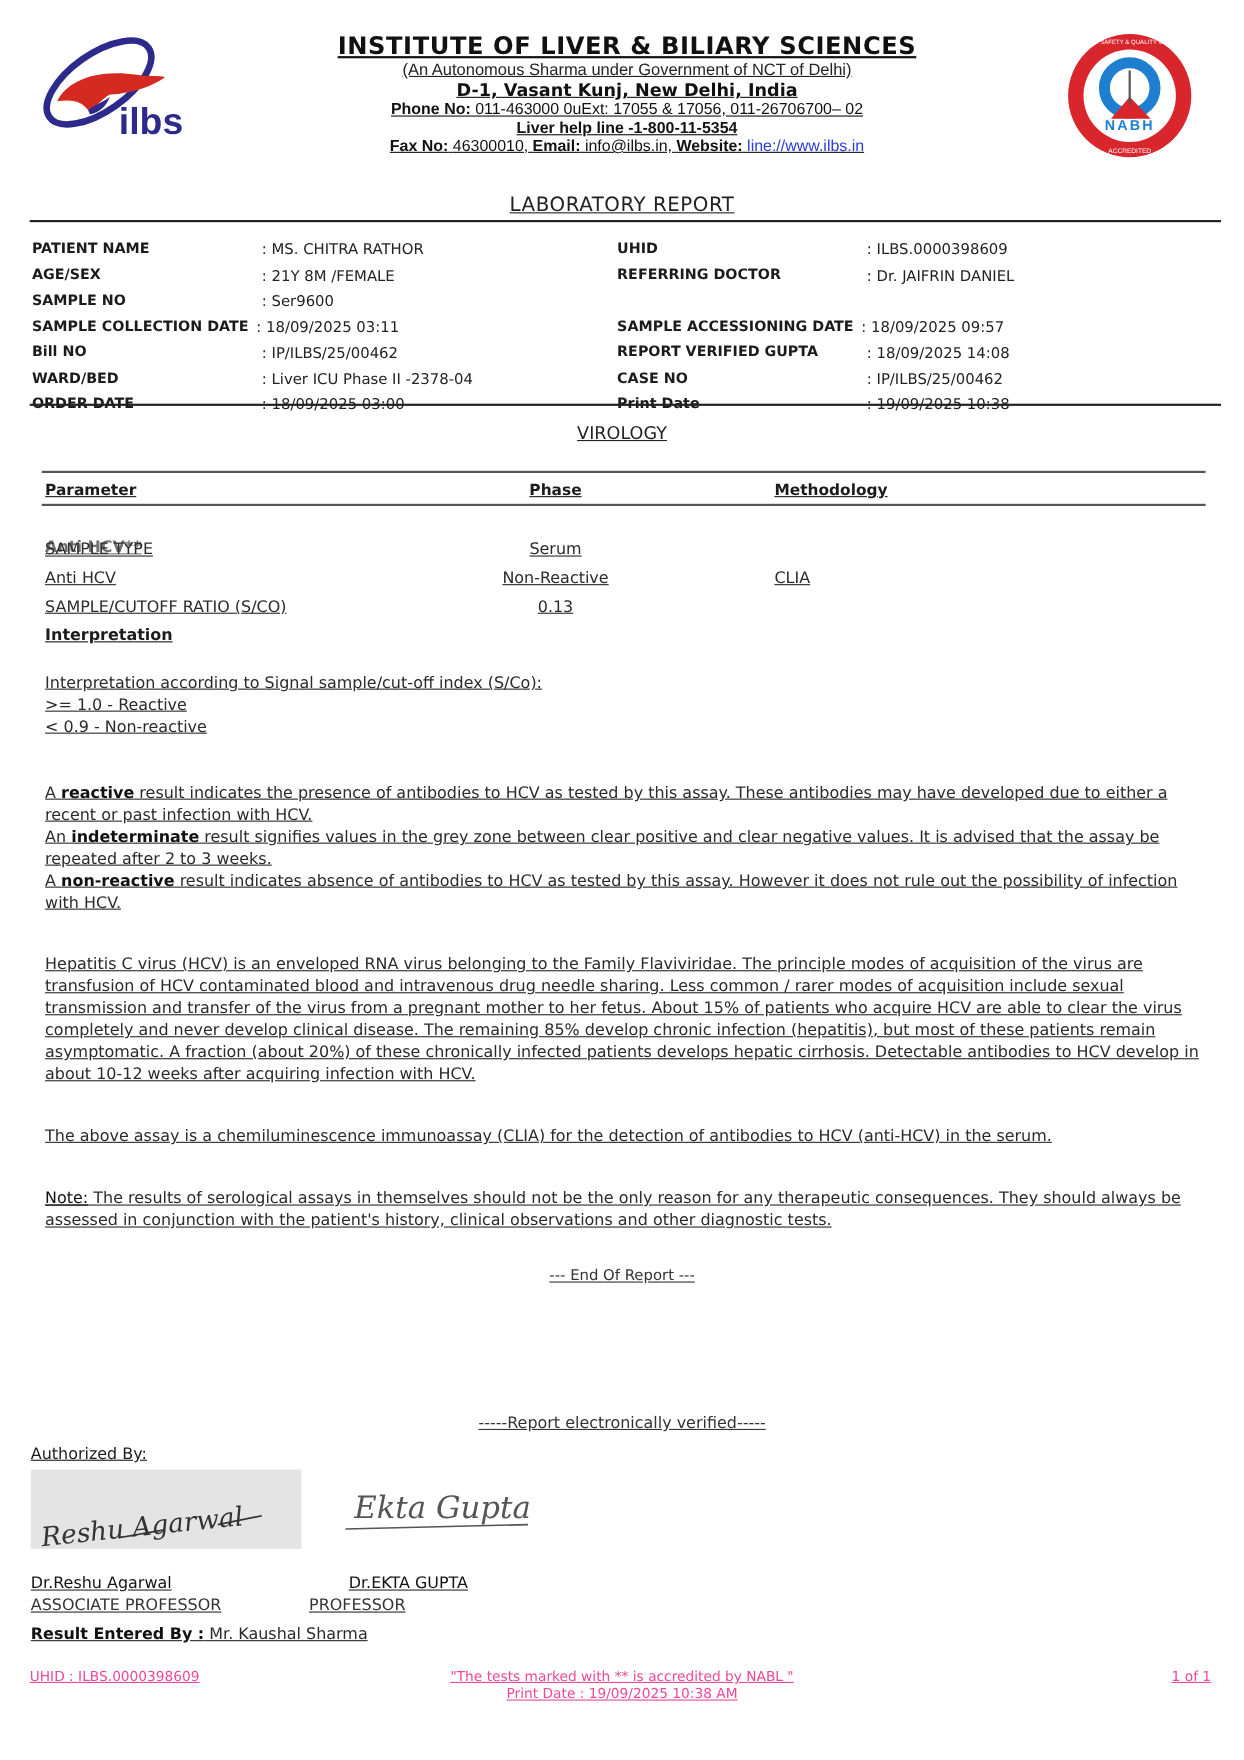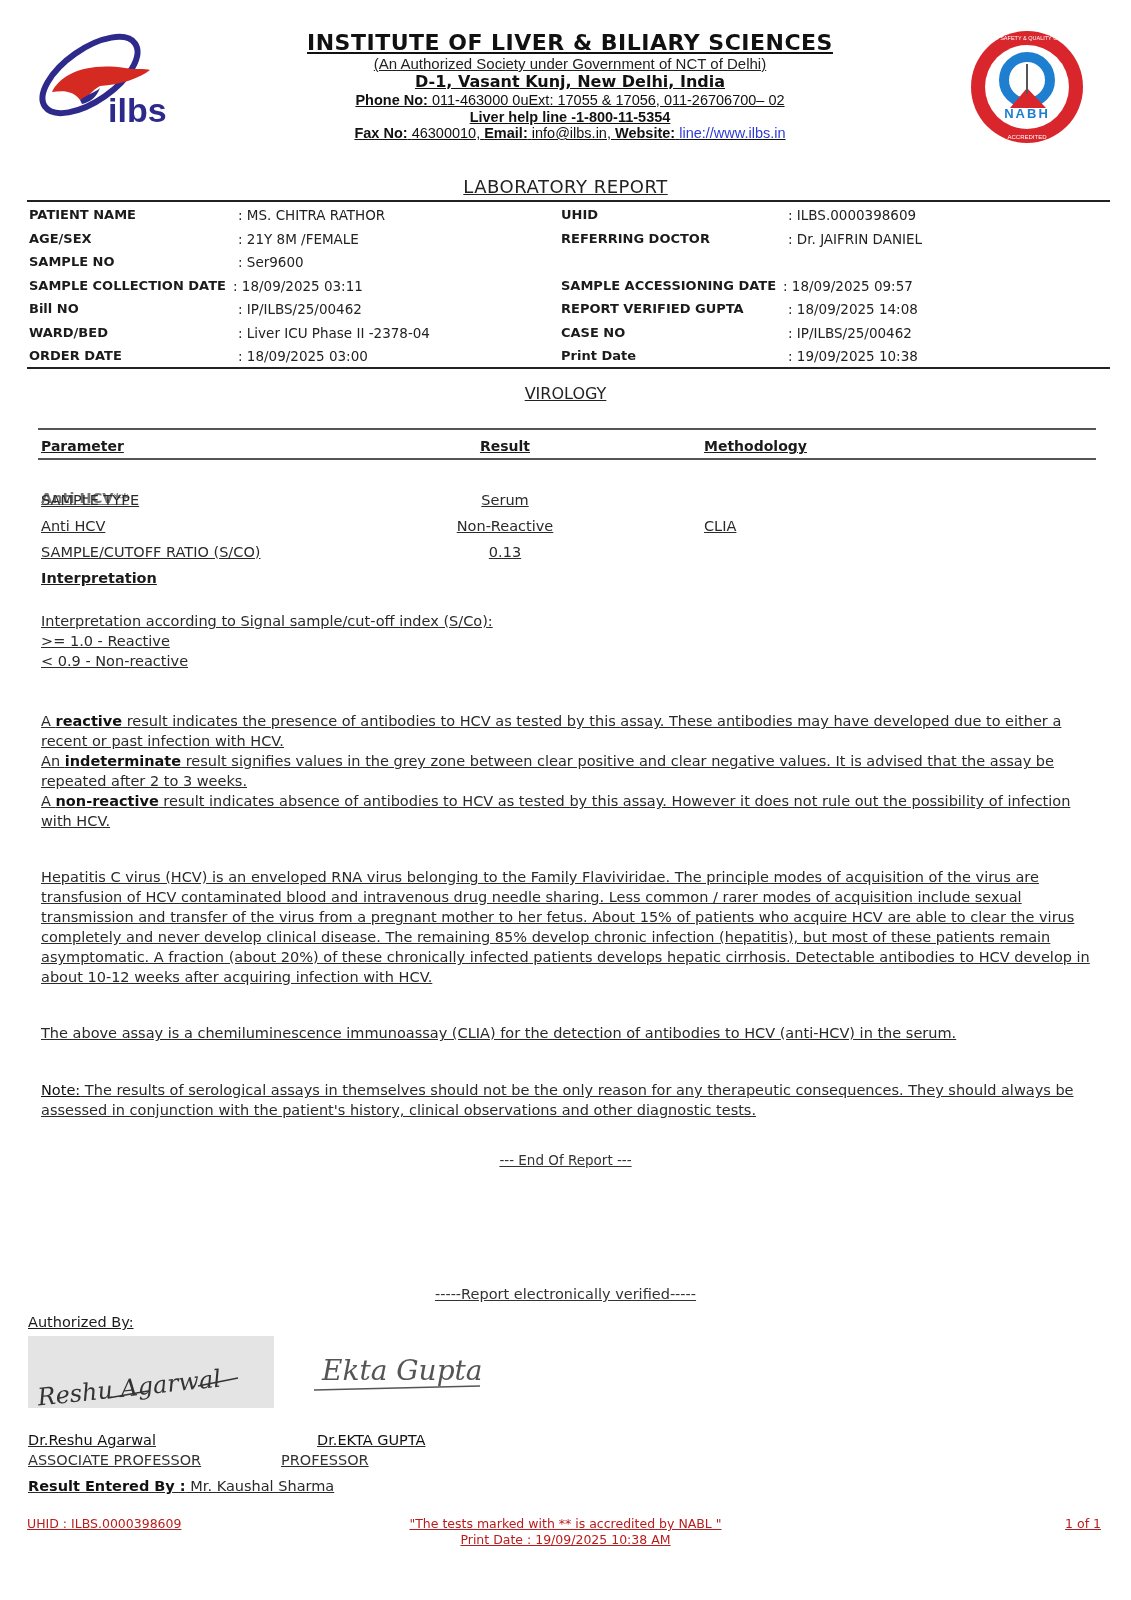--- a/index.html
+++ b/index.html
@@ -38,36 +38,36 @@
 
   .para { left: 41px; width: 1050px; font-size: 14.5px; line-height: 20px; color: #2a2a2a; }
   .para strong { color: #111; }
   .underline { text-decoration: underline; }
 
   .center-line { left: 0; width: 1131px; text-align: center; font-size: 13.5px; color: #333; }
 
   .sig-box1 { left: 28px; top: 1336px; width: 246px; height: 72px; background: #e4e4e4; }
   .sig-box2 { left: 300px; top: 1334px; width: 240px; height: 74px; }
 
-  .footer { font-size: 12.5px; color: #b91c1c; white-space: nowrap; }
+  .footer { font-size: 12.5px; color: #ec4899; white-space: nowrap; }
 </style>
 </head>
 <body>
 
 <div class="abs logo">
   <svg width="150" height="100" viewBox="0 0 150 100">
     <ellipse cx="60" cy="45" rx="55" ry="26" transform="rotate(-35 60 45)" fill="none" stroke="#2e2a8c" stroke-width="6"></ellipse>
     <path d="M22 62 C 30 45, 55 32, 95 38 C 105 40, 115 38, 120 40 C 110 48, 90 55, 70 56 C 62 60, 58 68, 50 70 C 44 62, 36 60, 22 62 Z" fill="#d42a22"></path>
     <path d="M50 70 C 58 64, 66 62, 70 58 C 66 68, 60 72, 52 74 Z" fill="#2e2a8c"></path>
     <text x="78" y="92" font-family="Liberation Sans, sans-serif" font-weight="bold" font-size="34" fill="#2e2a8c">ilbs</text>
   </svg>
 </div>
 
 <div class="abs inst inst-title">INSTITUTE OF LIVER &amp; BILIARY SCIENCES</div>
-<div class="abs inst inst-sub">(An Authorized Society under Government of NCT of Delhi)</div>
+<div class="abs inst inst-sub">(An Autonomous Sharma under Government of NCT of Delhi)</div>
 <div class="abs inst inst-addr">D-1, Vasant Kunj, New Delhi, India</div>
 <div class="abs inst inst-phone">
   <span class="b">Phone No:</span>
   <span>011-463000 0uExt: 17055 &amp; 17056, 011-26706700– 02</span>
 </div>
 <div class="abs inst inst-help">Liver help line -1-800-11-5354</div>
 <div class="abs inst inst-fax">
   <span class="b">Fax No:</span>
   <span>46300010,</span>
   <span class="b">Email:</span>
@@ -85,21 +85,21 @@
     <line x1="69" y1="36" x2="69" y2="66" stroke="#555" stroke-width="2"></line>
     <text x="69" y="90" text-anchor="middle" font-family="Liberation Sans, sans-serif" font-weight="bold" font-size="13" fill="#1e7fd0" letter-spacing="2">NABH</text>
     <text x="69" y="111" text-anchor="middle" font-family="Liberation Sans, sans-serif" font-size="6" fill="#ffffff">ACCREDITED</text>
     <text x="69" y="12" text-anchor="middle" font-family="Liberation Sans, sans-serif" font-size="5.5" fill="#ffffff">PATIENT SAFETY &amp; QUALITY OF CARE</text>
   </svg>
 </div>
 
 <div class="abs report-title">LABORATORY REPORT</div>
 <div class="abs rule" style="top:200px;"></div>
 
-<div class="abs info" style="left:0;top:0;width:1131px;height:1px;text-align:right;">
+<div class="abs info" style="left:0;top:12px;width:1131px;height:1px;text-align:right;">
   <span class="lbl" style="left:29px;top:207px;">PATIENT NAME</span>
   <span class="val" style="left:238px;top:207px;">: MS. CHITRA RATHOR</span>
   <span class="lbl" style="left:29px;top:231px;">AGE/SEX</span>
   <span class="val" style="left:238px;top:231px;">: 21Y 8M /FEMALE</span>
   <span class="lbl" style="left:29px;top:254px;">SAMPLE NO</span>
   <span class="val" style="left:238px;top:254px;">: Ser9600</span>
   <span class="lbl" style="left:29px;top:278px;">SAMPLE COLLECTION DATE</span>
   <span class="val" style="left:233px;top:278px;">: 18/09/2025 03:11</span>
   <span class="lbl" style="left:29px;top:301px;">Bill NO</span>
   <span class="val" style="left:238px;top:301px;">: IP/ILBS/25/00462</span>
@@ -121,21 +121,21 @@
   <span class="lbl" style="left:561px;top:348px;">Print Date</span>
   <span class="val" style="left:788px;top:348px;">: 19/09/2025 10:38</span>
 </div>
 
 <div class="abs rule" style="top:367px;"></div>
 
 <div class="abs section-title">VIROLOGY</div>
 
 <div class="abs thin" style="top:428px;"></div>
 <span class="abs th" style="left:41px;">Parameter</span>
-<span class="abs th" style="left:460px;width:90px;text-align:center;">Result</span>
+<span class="abs th" style="left:460px;width:90px;text-align:center;">Phase</span>
 <span class="abs th" style="left:704px;">Methodology</span>
 <div class="abs thin" style="top:458px;"></div>
 
 <span class="abs row b" style="left:41px;top:490px;color:#737373;">Anti HCV**</span>
 
 <div class="abs" style="left:0;top:0;width:1131px;height:1px;">
   <div>
     <span class="abs row" style="left:41px;top:492px;">SAMPLE TYPE</span>
     <span class="abs row center" style="left:430px;width:150px;top:492px;">Serum</span>
   </div>

